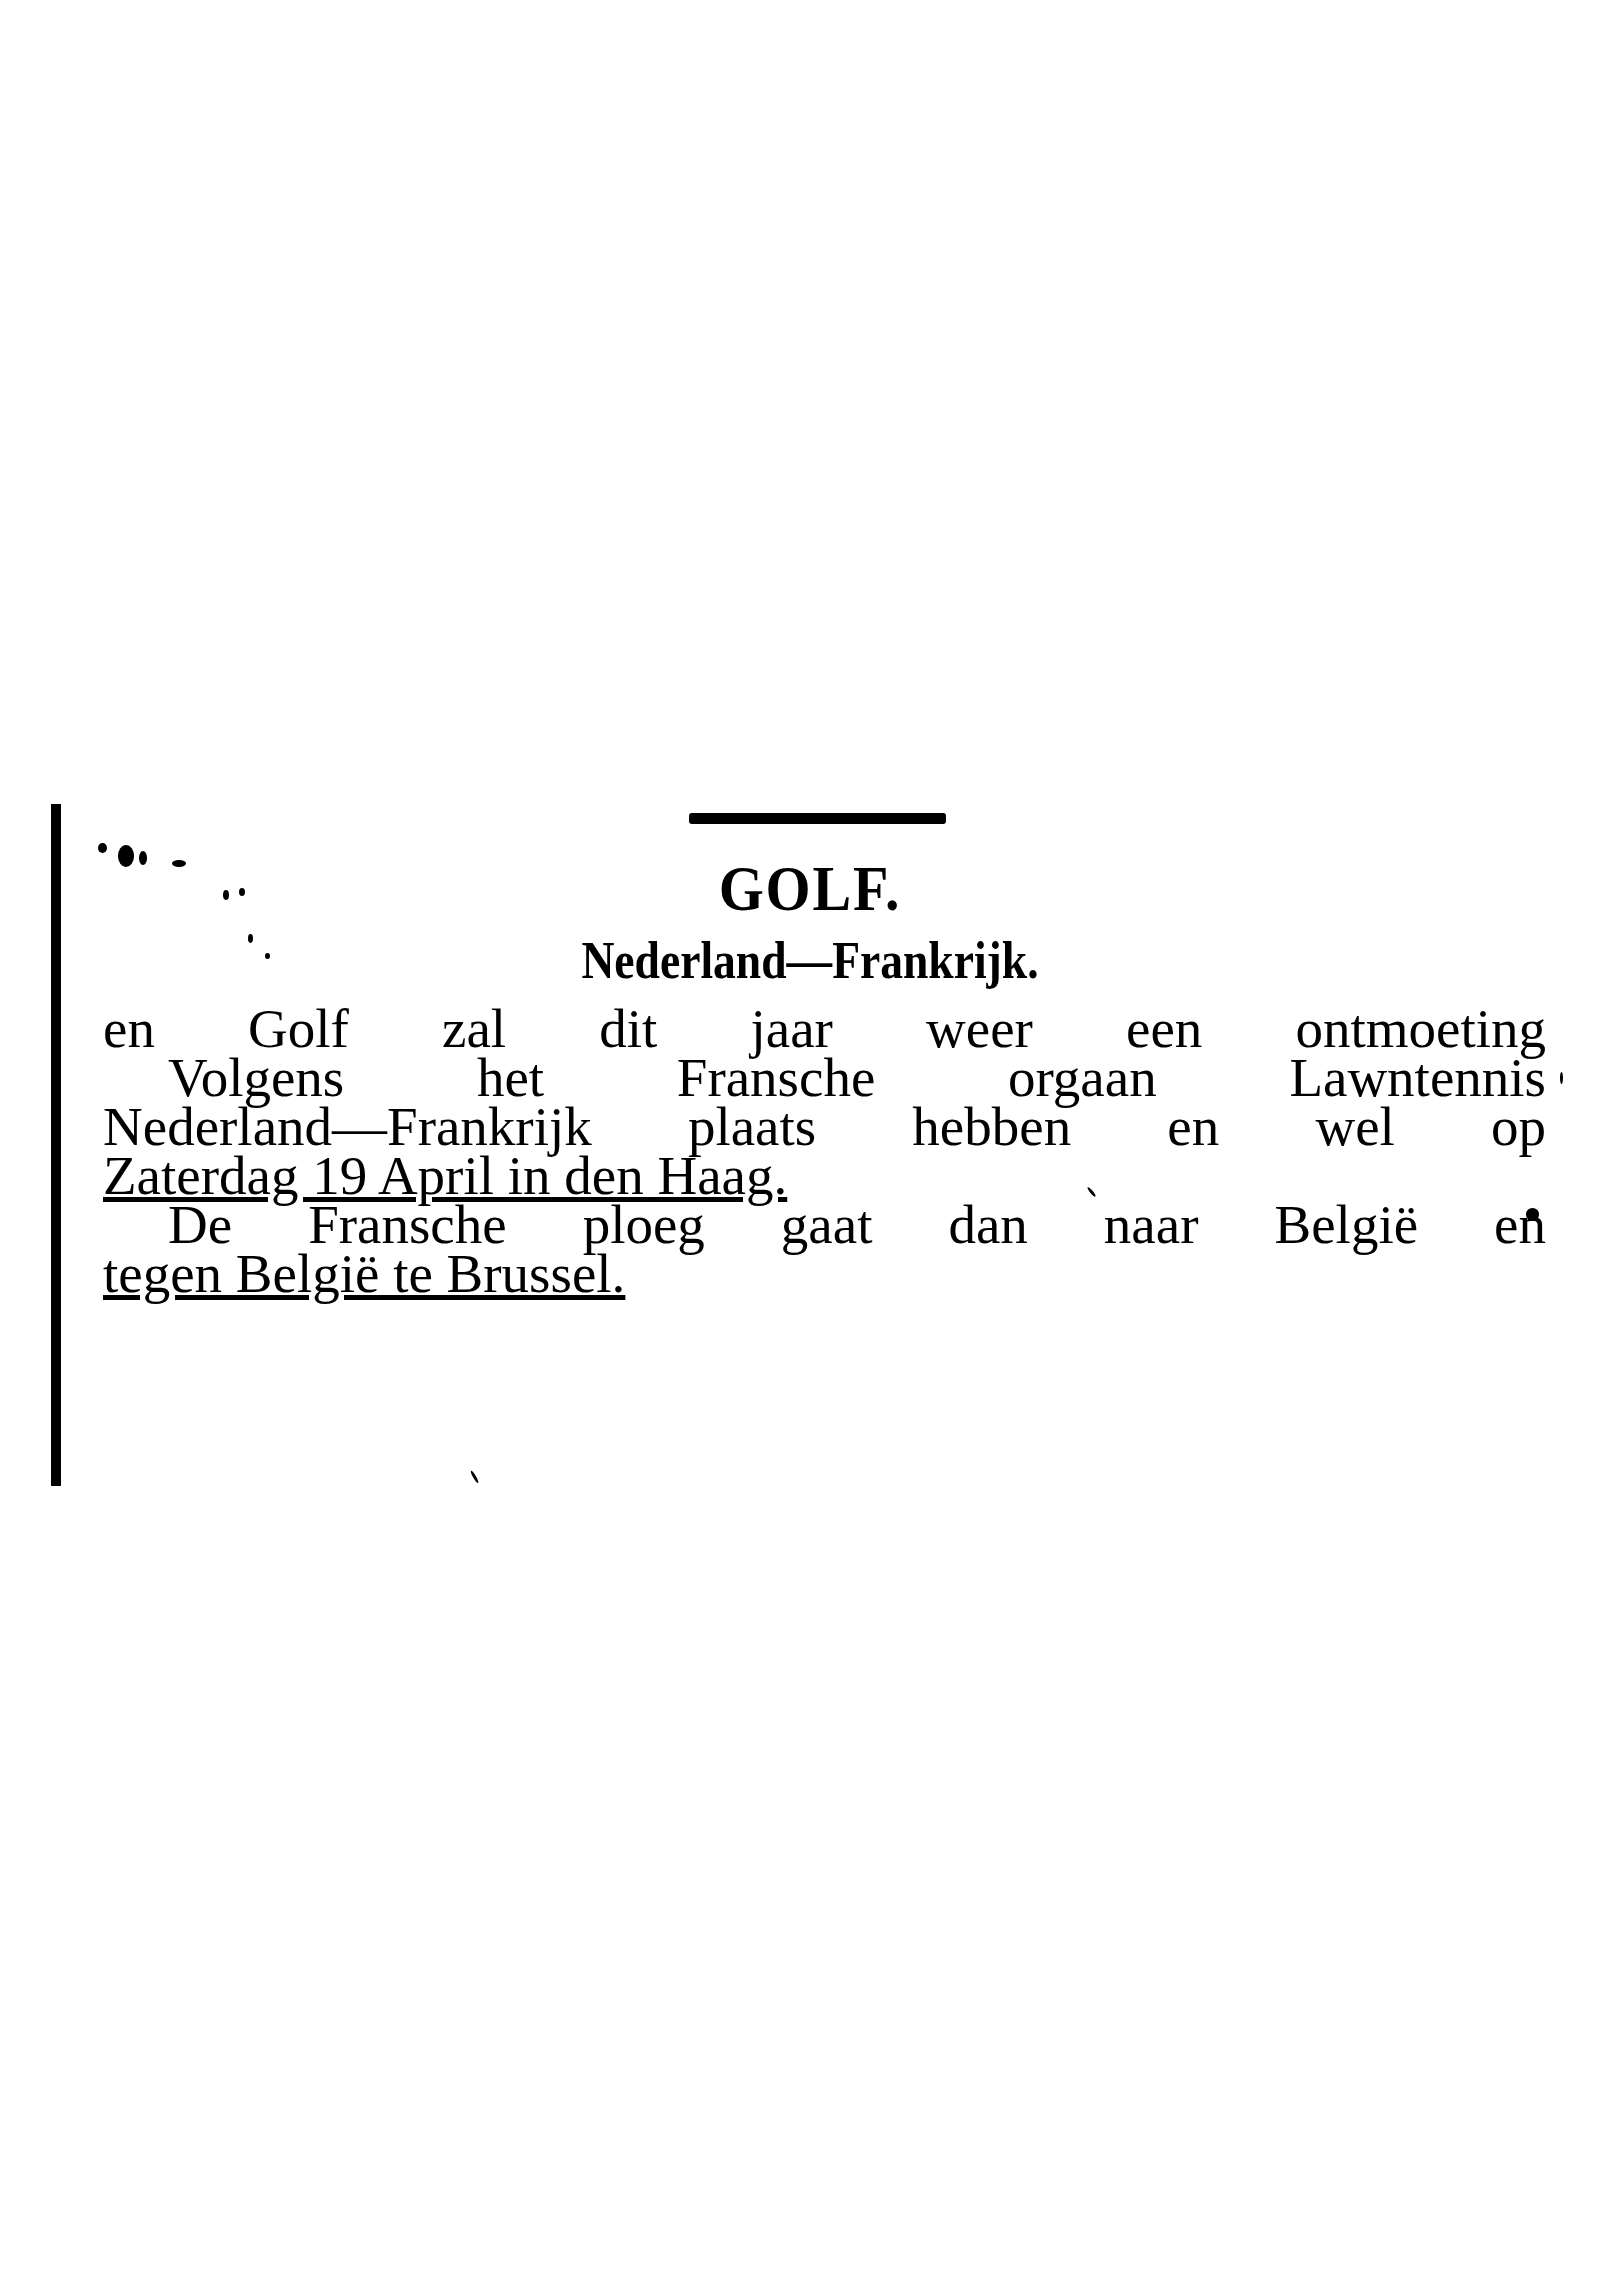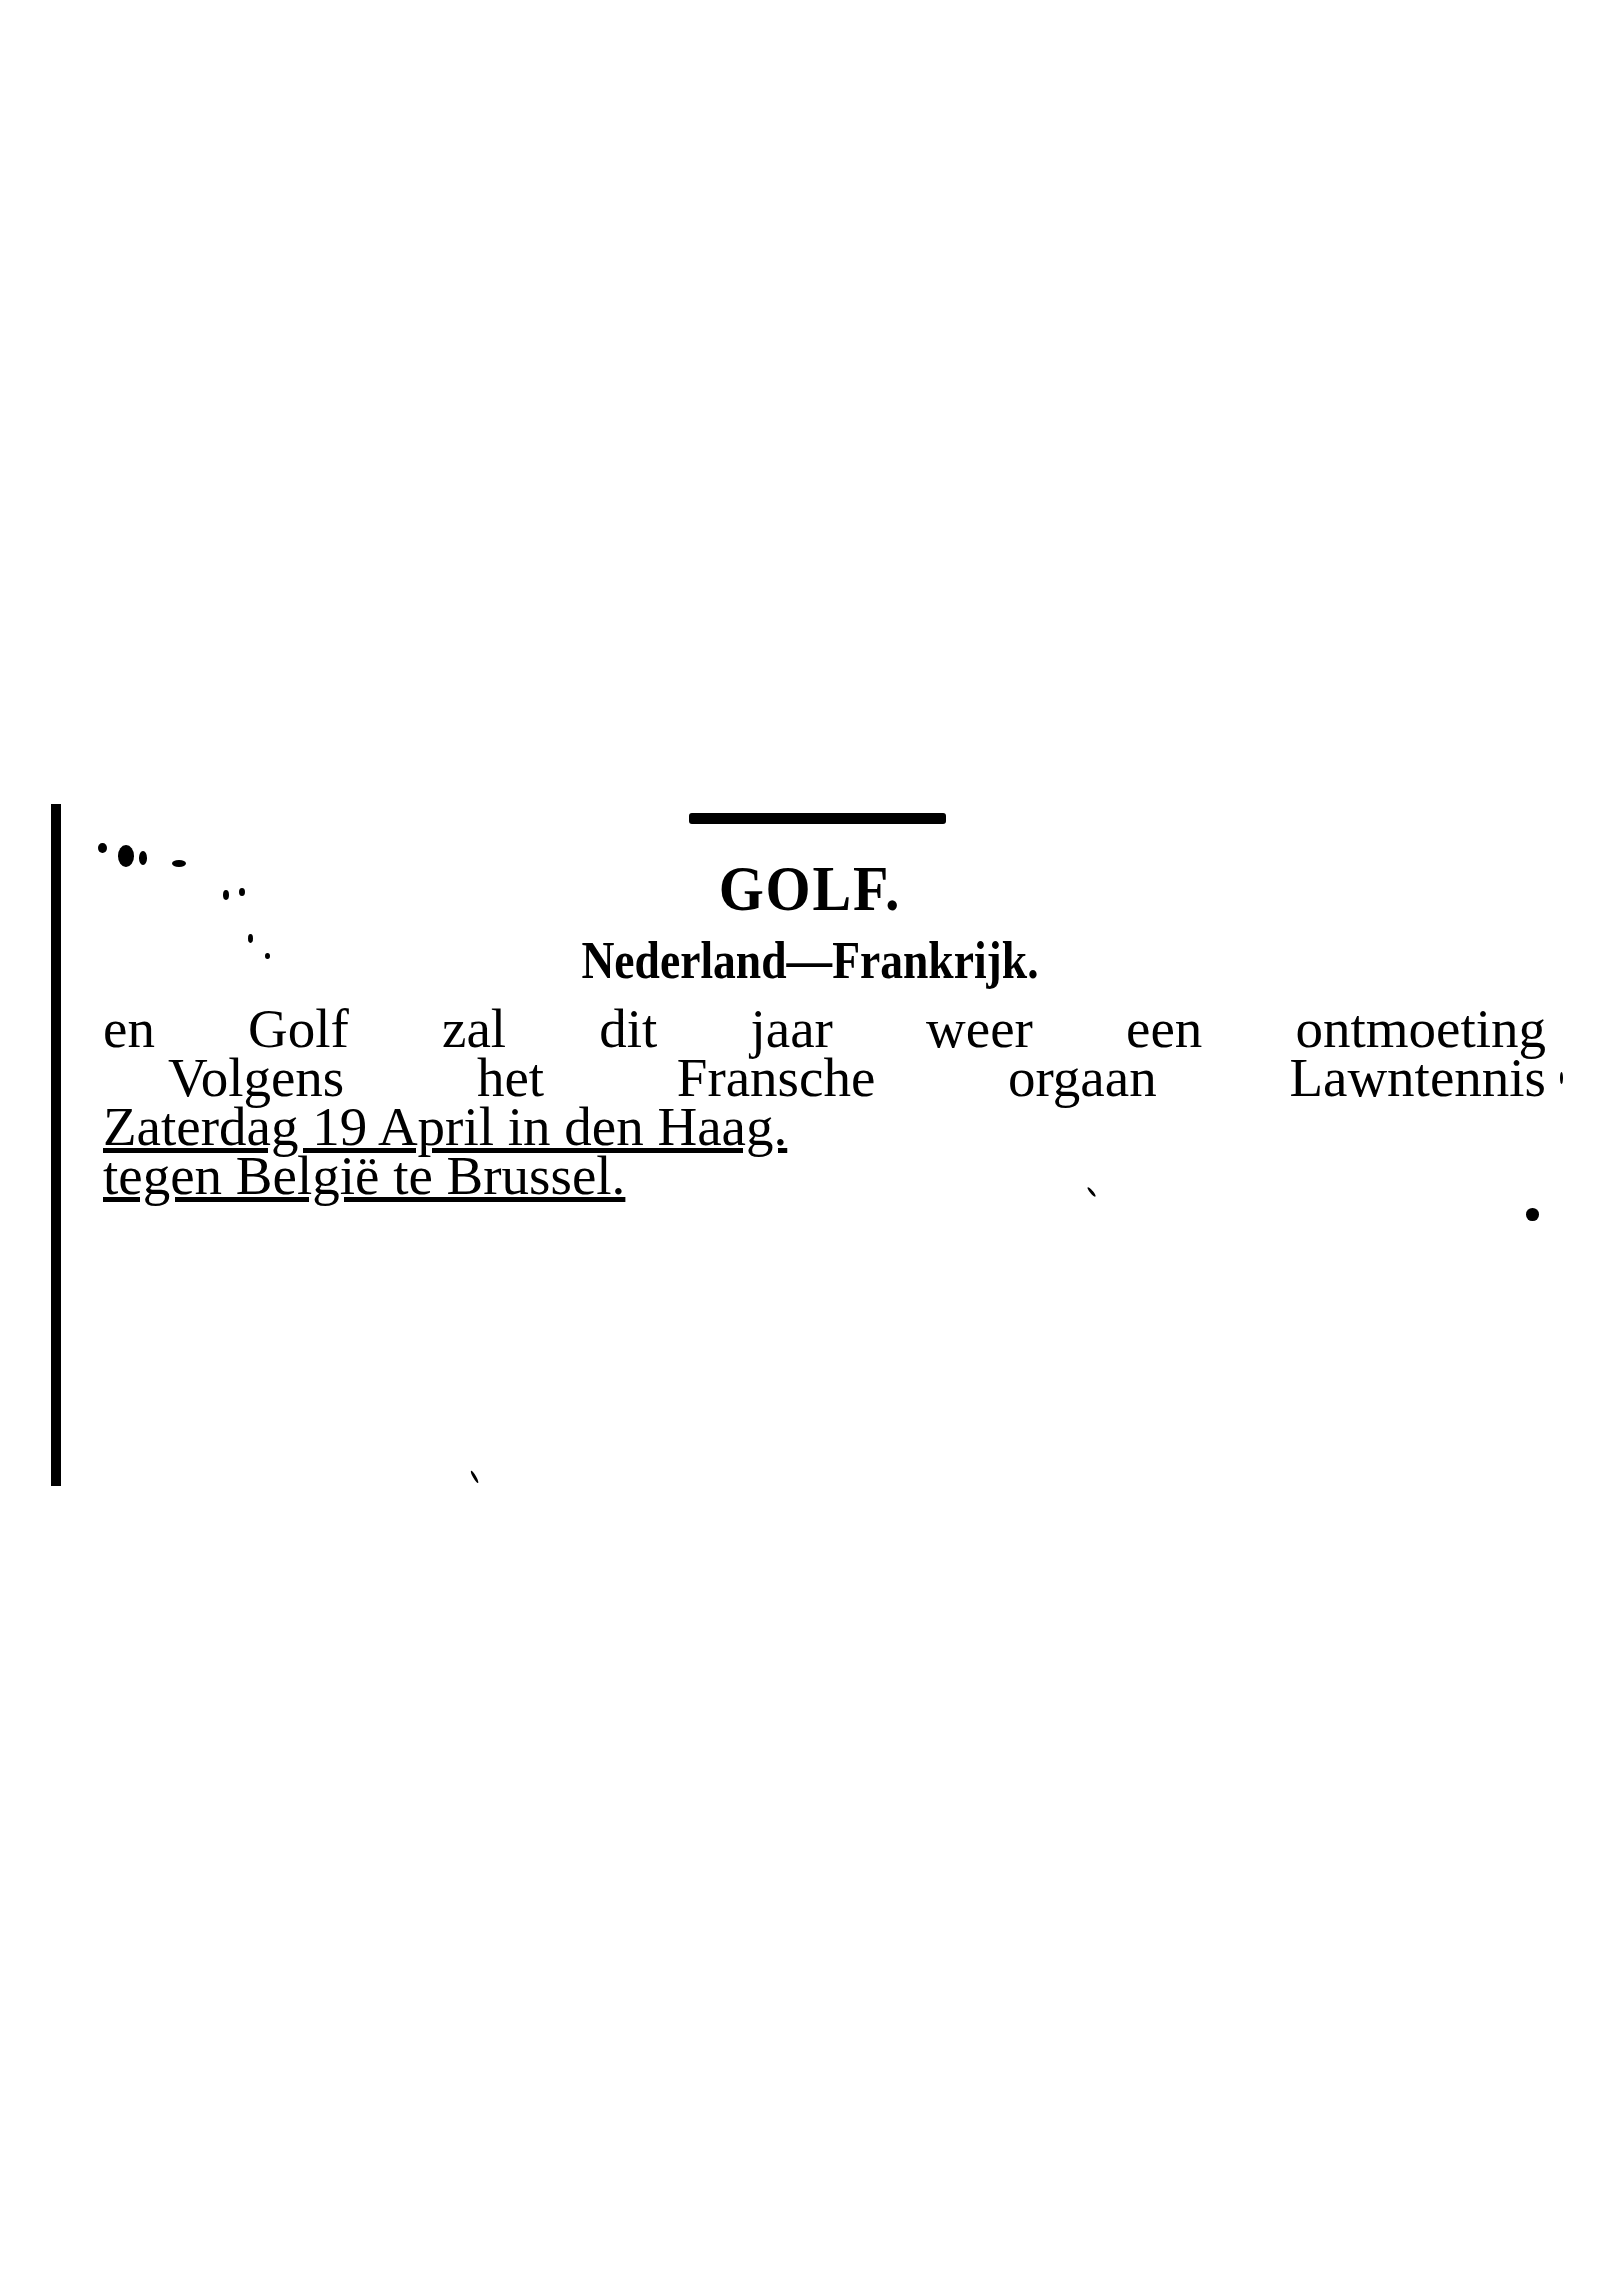--- a/index.html
+++ b/index.html
@@ -113,18 +113,20 @@
   <div class="speck" style="left:1560px;top:1072px;width:2.9px;height:11.8px;"></div>
   <div class="speck" style="left:1090px;top:1186px;width:2.9px;height:11.8px;transform:rotate(-40deg);"></div>
   <div class="speck" style="left:473px;top:1470px;width:2.9px;height:13.7px;transform:rotate(-30deg);"></div>
 
   <div class="title">GOLF.</div>
   <div class="subtitle">Nederland—Frankrijk.</div>
 
   <div class="body-text">
     <span class="line">en Golf zal dit jaar weer een ontmoeting</span>
     <span class="line indent">Volgens het Fransche orgaan Lawntennis</span>
+    <span class="line">Nederland—Frankrijk plaats hebben en wel op</span>
     <span class="line last">Zaterdag 19 April in den Haag.</span>
+    <span class="line indent">De Fransche ploeg gaat dan naar België en</span>
     <span class="line last">tegen België te Brussel.</span>
   </div>
 
 </div>
 
 
 </body></html>

